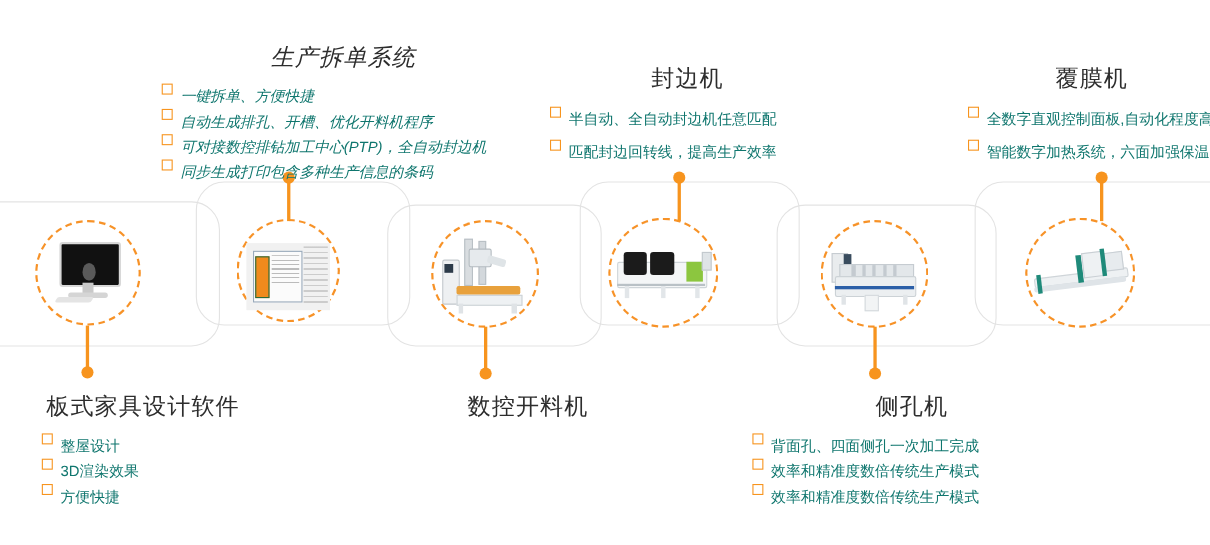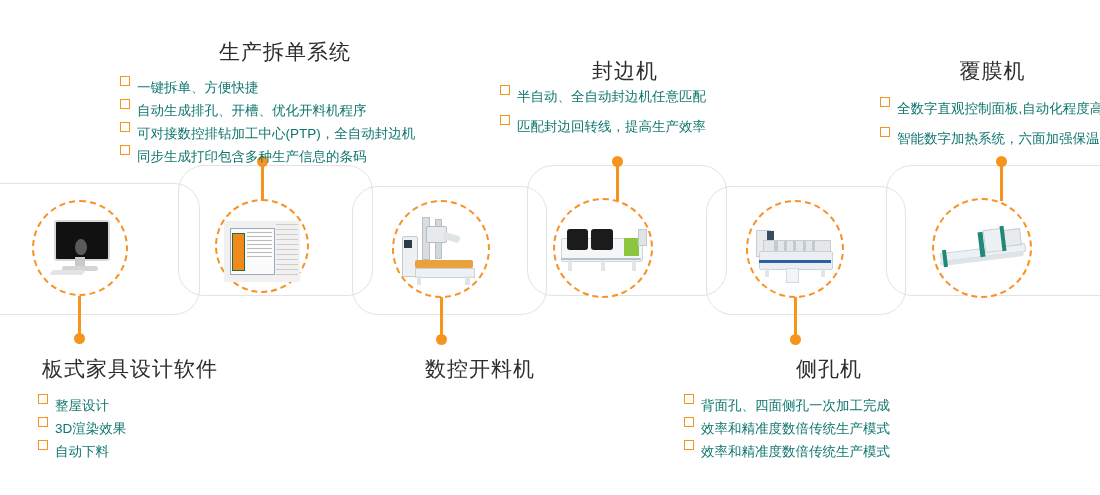--- a/index.html
+++ b/index.html
@@ -222,21 +222,21 @@
 
   <div class="stem" style="left:261px;top:161px;height:40px;"></div>
   <div class="dot" style="left:257px;top:156px;"></div>
 
   <div class="stem" style="left:616px;top:161px;height:40px;"></div>
   <div class="dot" style="left:612px;top:156px;"></div>
 
   <div class="stem" style="left:1000px;top:161px;height:40px;"></div>
   <div class="dot" style="left:996px;top:156px;"></div>
 
-  <div class="block" style="left:120px;top:38px;width:330px;">
+  <div class="block" style="left:147px;top:38px;width:330px;font-style:italic;">
     <div class="blk-title center">生产拆单系统</div>
     <ul class="bullets" style="margin-top:10px;">
       <li>
           <span class="bx"></span>
           <span>一键拆单、方便快捷</span>
         </li>
       <li>
           <span class="bx"></span>
           <span>自动生成排孔、开槽、优化开料机程序</span>
         </li>
@@ -246,21 +246,21 @@
         </li>
       <li>
           <span class="bx"></span>
           <span>同步生成打印包含多种生产信息的条码</span>
         </li>
     </ul>
   </div>
 
   <div class="block" style="left:500px;top:57px;width:250px;">
     <div class="blk-title center">封边机</div>
-    <ul class="bullets" style="">
+    <ul class="bullets" style="margin-top:12px;">
       <li>
           <span class="bx"></span>
           <span>半自动、全自动封边机任意匹配</span>
         </li>
       <li style="margin-top:7px;">
           <span class="bx"></span>
           <span>匹配封边回转线，提高生产效率</span>
         </li>
     </ul>
   </div>
@@ -285,21 +285,21 @@
       <li>
           <span class="bx"></span>
           <span>整屋设计</span>
         </li>
       <li>
           <span class="bx"></span>
           <span>3D渲染效果</span>
         </li>
       <li>
           <span class="bx"></span>
-          <span>自动下料</span>
+          <span>方便快捷</span>
         </li>
     </ul>
   </div>
 
   <div class="block" style="left:330px;top:355px;width:300px;">
     <div class="blk-title center">数控开料机</div>
   </div>
 
   <div class="block" style="left:684px;top:355px;width:290px;">
     <div class="blk-title center">侧孔机</div>

